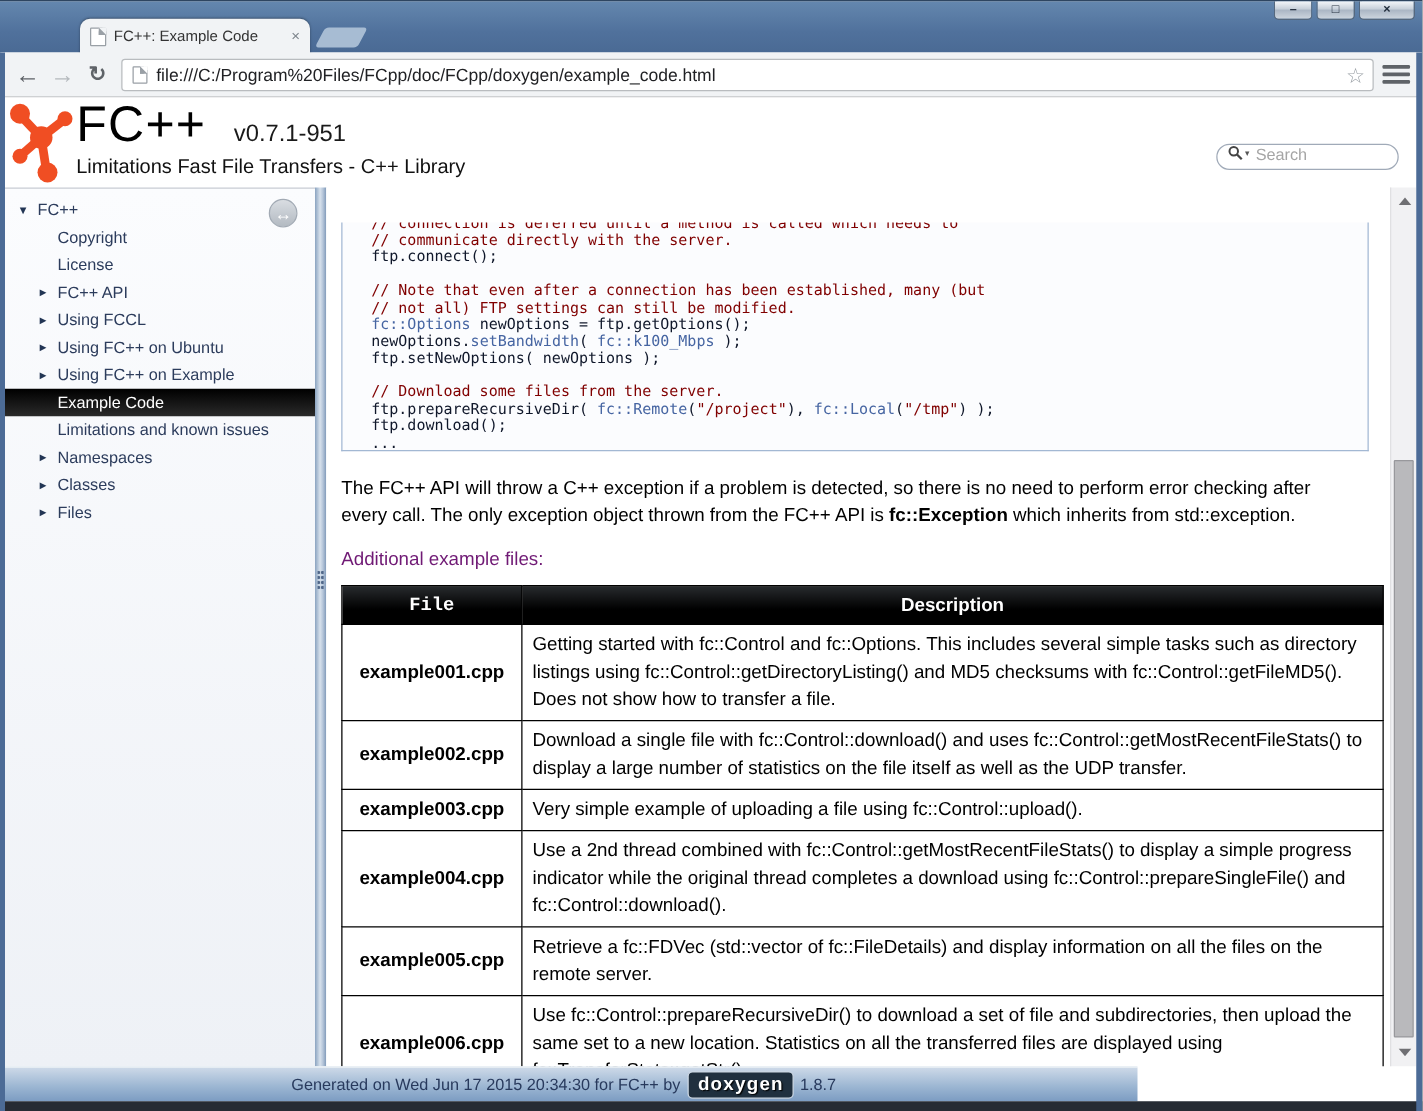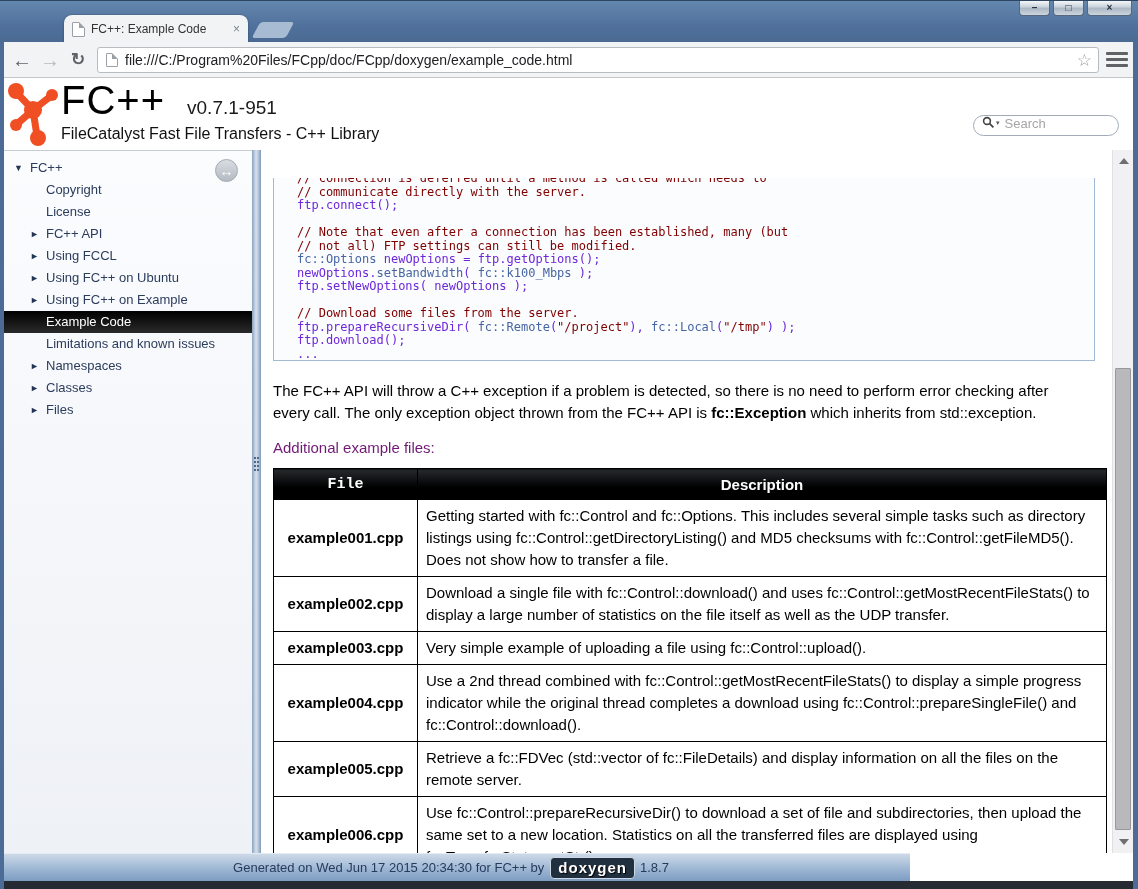--- a/index.html
+++ b/index.html
@@ -77,21 +77,21 @@
     background-size:5px 4px;background-repeat:repeat-y;}
   .content{position:absolute;left:261px;top:0;width:851px;height:703px;background:#fff;overflow:hidden;}
 
   
   .fragment{margin-left:12px;width:822px;height:183px;box-sizing:border-box;
     border:1px solid #a3b8d3;border-top:none;background:#fbfcfe;overflow:hidden;margin-top:28px;}
   .pre{font-family:"DejaVu Sans Mono",monospace;font-size:12px;line-height:13.5px;
     margin-top:-6px;padding-left:23px;white-space:pre;}
   .code-line{height:13.5px;}
   .c-comment{color:#800000;}
-  .c-code{color:#6d28d9;}
+  .c-code{color:#0f172a;}
   .c-link{color:#4665a2;}
   .c-string{color:#800000;}
 
   
   .para{margin:19px 0 0 12px;width:808px;font-size:15px;line-height:22px;color:#000;}
   .para b{font-weight:bold;}
   .para2{margin:15px 0 0 12px;font-size:15px;color:#701a75;}
 
   
   .doxtable{margin:12px 0 0 12px;border-collapse:collapse;table-layout:fixed;width:834px;font-size:15px;}
@@ -171,21 +171,21 @@
         <line x1="26" y1="30" x2="30" y2="56"></line>
         <circle cx="26" cy="30" r="9" stroke="none"></circle>
         <circle cx="9" cy="11" r="8" stroke="none"></circle>
         <circle cx="45" cy="15" r="6" stroke="none"></circle>
         <circle cx="9" cy="45" r="6" stroke="none"></circle>
         <circle cx="31" cy="58" r="8" stroke="none"></circle>
       </g>
     </svg>
     <div class="title-wrap">
       <span class="proj-title">FC++</span><span class="proj-version">v0.7.1-951</span>
-      <div class="proj-subtitle">FileCatalyst Fast File Transfers - C++ Library</div>
+      <div class="proj-subtitle">Limitations Fast File Transfers - C++ Library</div>
     </div>
     <div class="searchbox">
       <span class="mag">
         <svg width="13" height="13" viewBox="0 0 13 13">
             <circle cx="5" cy="5" r="3.4" fill="none" stroke="#444" stroke-width="1.6"></circle>
             <line x1="7.6" y1="7.6" x2="11.4" y2="11.4" stroke="#444" stroke-width="1.8"></line>
           </svg>
         <span class="mag-caret">▾</span>
       </span>
       <span class="search-ph">Search</span>

